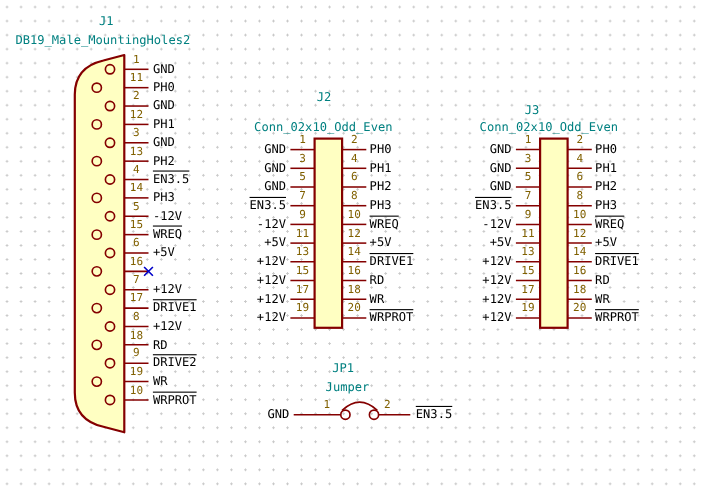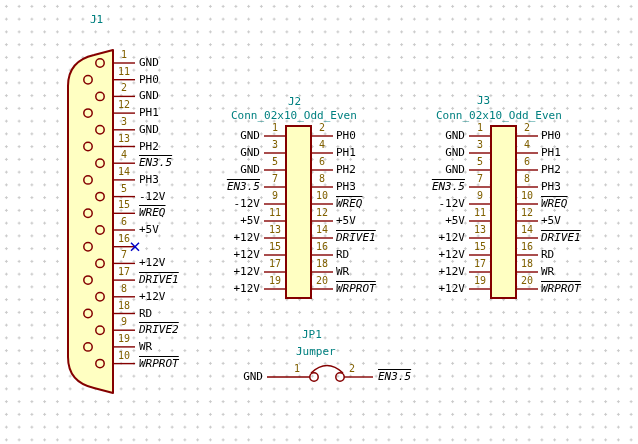--- a/index.html
+++ b/index.html
@@ -9,21 +9,21 @@
     background:#ffffff;
     background-image: radial-gradient(circle, #c9c9c9 1px, transparent 1.2px);
     background-size: 12.76px 12.76px;
     font-family:"DejaVu Sans Mono","Liberation Mono",monospace;
   }
   #schematic-svg { position:absolute; left:0; top:0; }
   .txt { position:absolute; white-space:pre; line-height:12px; font-size:11px; }
   .ref { color:#008080; }
   .lbl { color:#000000; }
   .num { color:#806000; font-size:10px; line-height:11px; }
-  .ov  { text-decoration: overline; font-style: italic; }
+  .ov  { text-decoration: overline; }
 </style>
 </head>
 <body>
 
 <div id="canvas">
   <svg id="schematic-svg" width="638" height="444">
       <path d="M 113 50 L 94 55 Q 68 61 68 86 L 68 357 Q 68 382 94 388 L 113 393 Z" fill="#FFFFC2" stroke="#840000" stroke-width="2" stroke-linejoin="round"></path>
       <circle cx="100" cy="63" r="4.2" fill="none" stroke="#840000" stroke-width="1.5"></circle>
       <line x1="113" y1="63" x2="135" y2="63" stroke="#840000" stroke-width="1.4"></line>
       <circle cx="88" cy="79.7" r="4.2" fill="none" stroke="#840000" stroke-width="1.5"></circle>
@@ -106,22 +106,23 @@
       <line x1="516" y1="272" x2="538" y2="272" stroke="#840000" stroke-width="1.4"></line>
       <line x1="516" y1="289" x2="538" y2="289" stroke="#840000" stroke-width="1.4"></line>
       <line x1="267" y1="377" x2="310" y2="377" stroke="#840000" stroke-width="1.4"></line>
       <line x1="344" y1="377" x2="373" y2="377" stroke="#840000" stroke-width="1.4"></line>
       <circle cx="314" cy="377" r="4.2" fill="none" stroke="#840000" stroke-width="1.5"></circle>
       <circle cx="340" cy="377" r="4.2" fill="none" stroke="#840000" stroke-width="1.5"></circle>
       <path d="M 311 373 Q 327 358 343 373" fill="none" stroke="#840000" stroke-width="1.5"></path>
     </svg>
 
   <div class="txt ref" style="left:90px;top:14px">J1</div>
-
-  <div class="txt ref" style="left:288px;top:96px">J2</div>
+  <div class="txt ref" style="left:14px;top:31px">DB19_Male_MountingHoles2</div>
+
+  <div class="txt ref" style="left:288px;top:83px">J2</div>
   <div class="txt ref" style="left:231px;top:110px">Conn_02x10_Odd_Even</div>
 
   <div class="txt ref" style="left:477px;top:95px">J3</div>
   <div class="txt ref" style="left:436px;top:110px">Conn_02x10_Odd_Even</div>
 
   <div class="txt ref" style="left:302px;top:329px">JP1</div>
   <div class="txt ref" style="left:296px;top:346px">Jumper</div>
 <span class="txt num" style="left: 112px; top: 49px; width: 24px; text-align: center;">1</span>
     <span class="txt lbl" style="left: 139px; top: 57px;">GND</span>
     <span class="txt num" style="left: 112px; top: 65.7px; width: 24px; text-align: center;">11</span>

